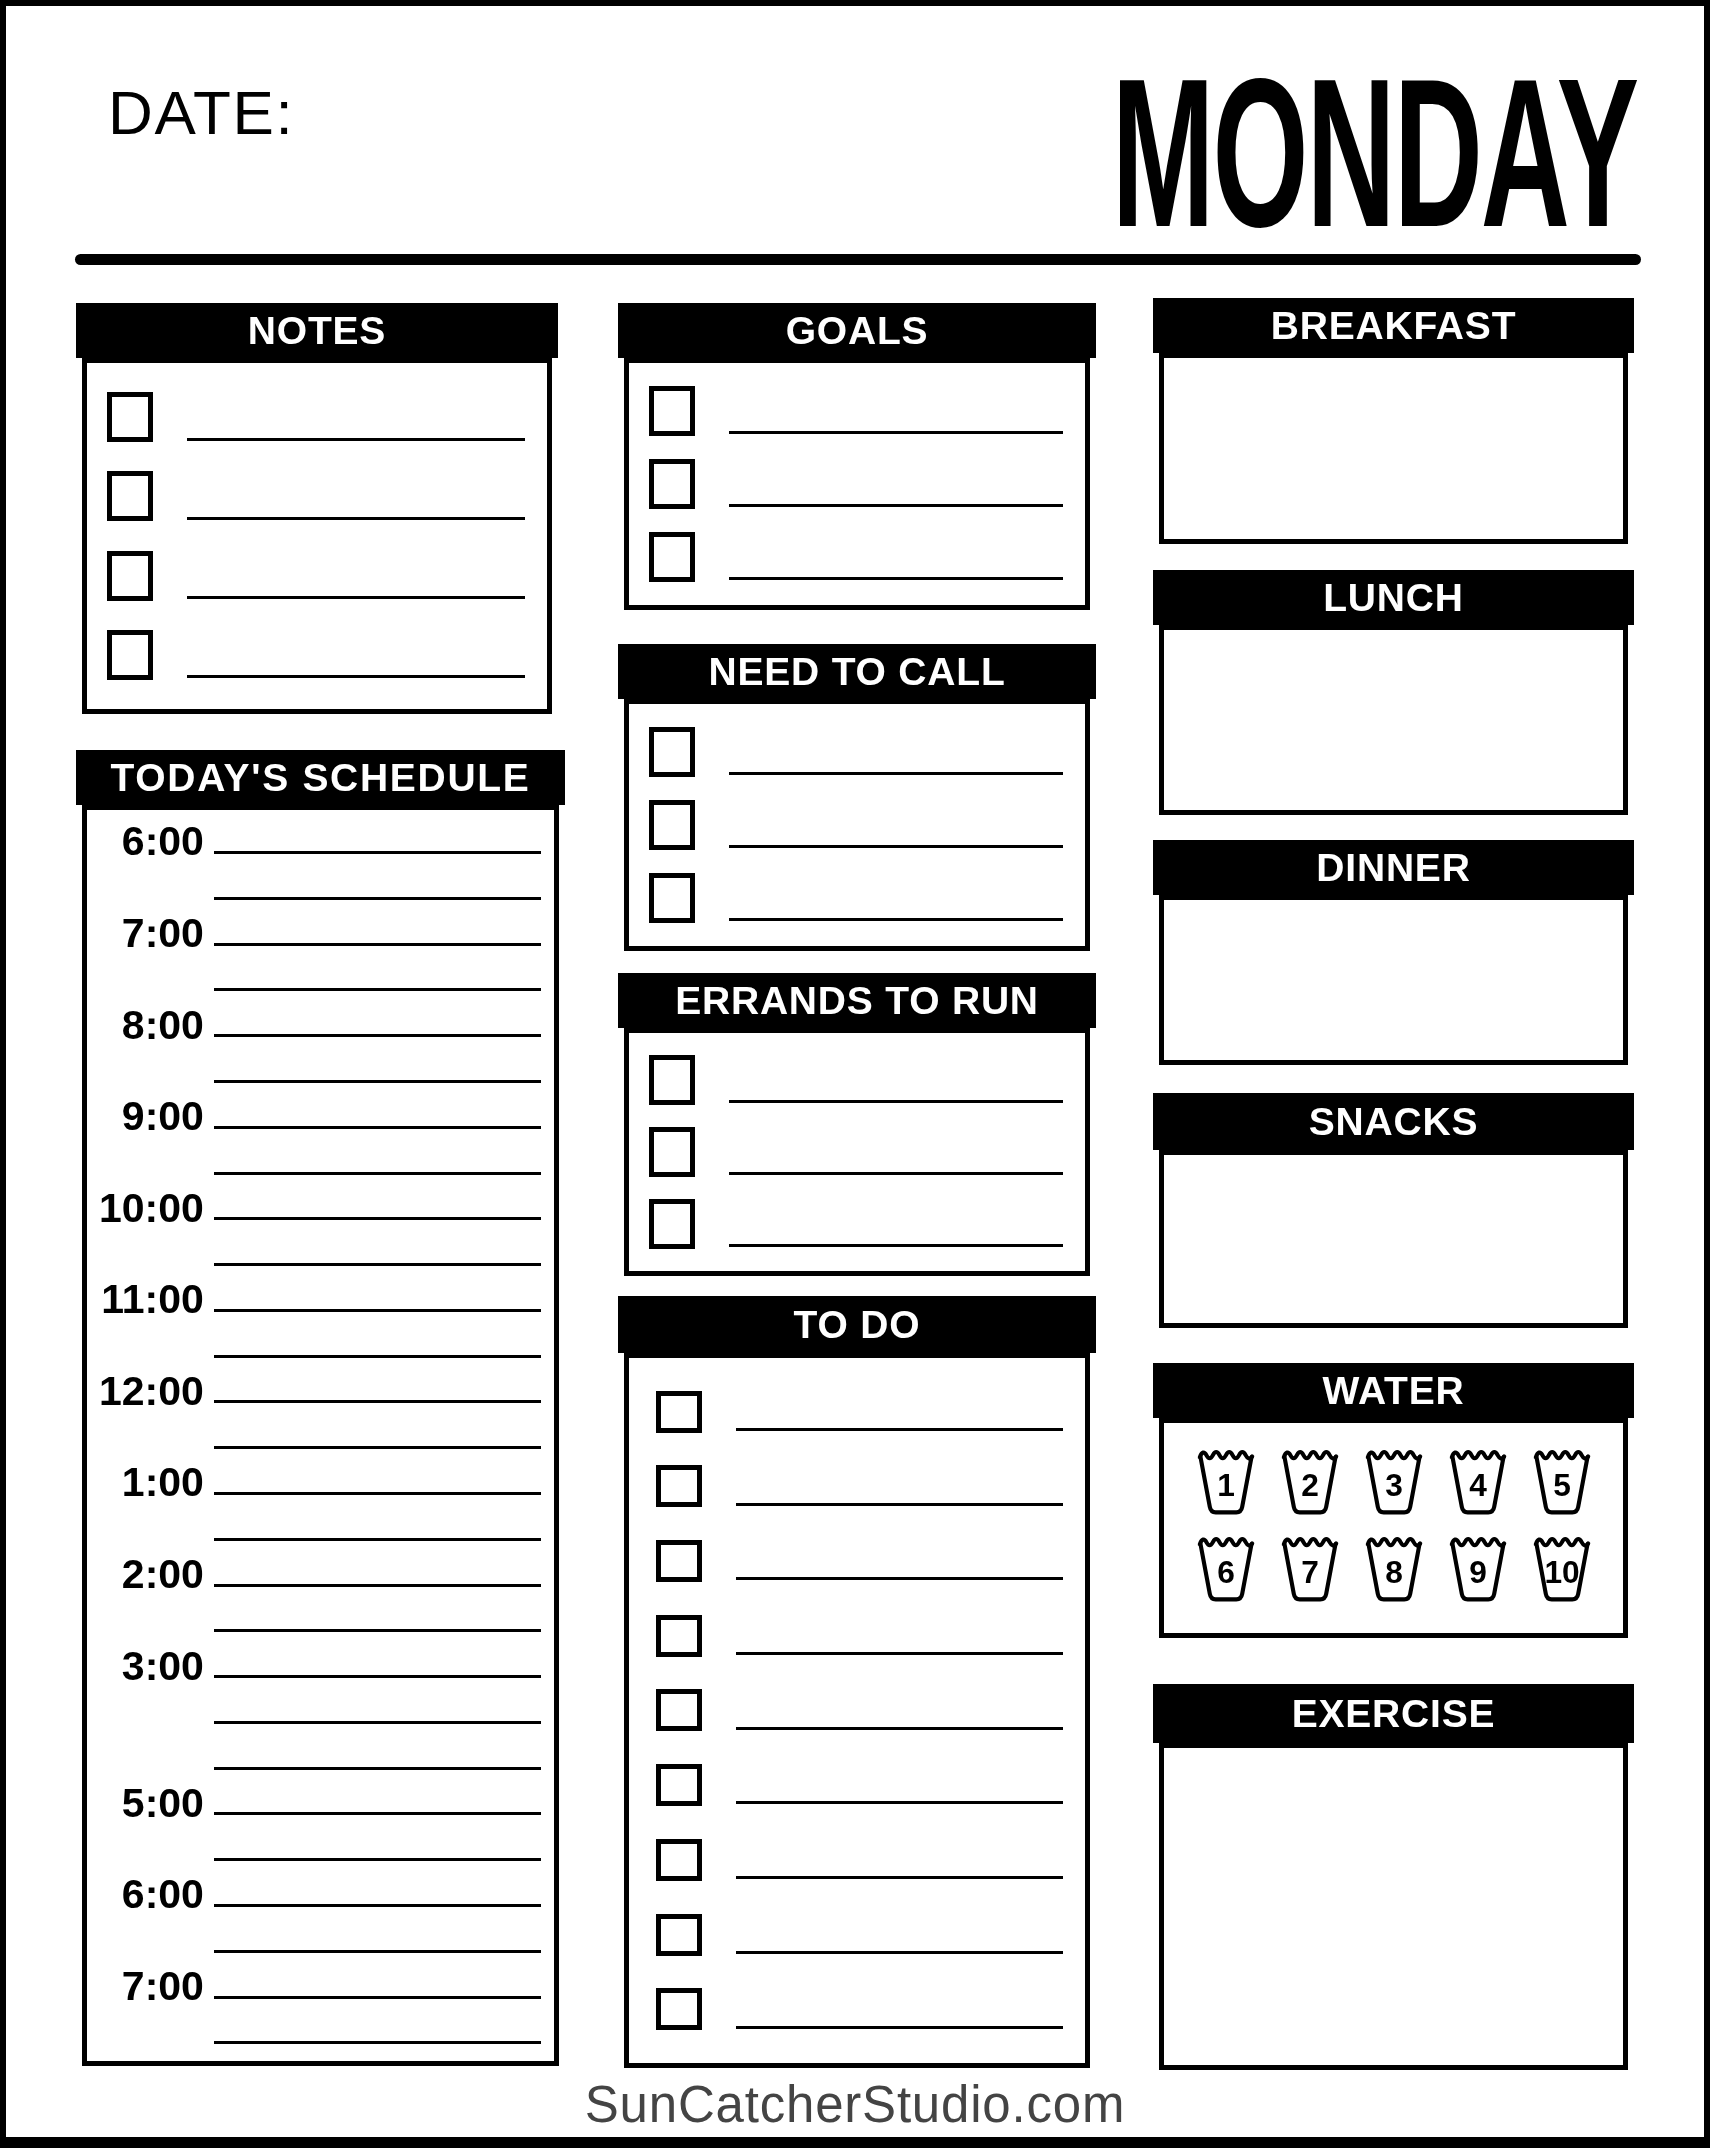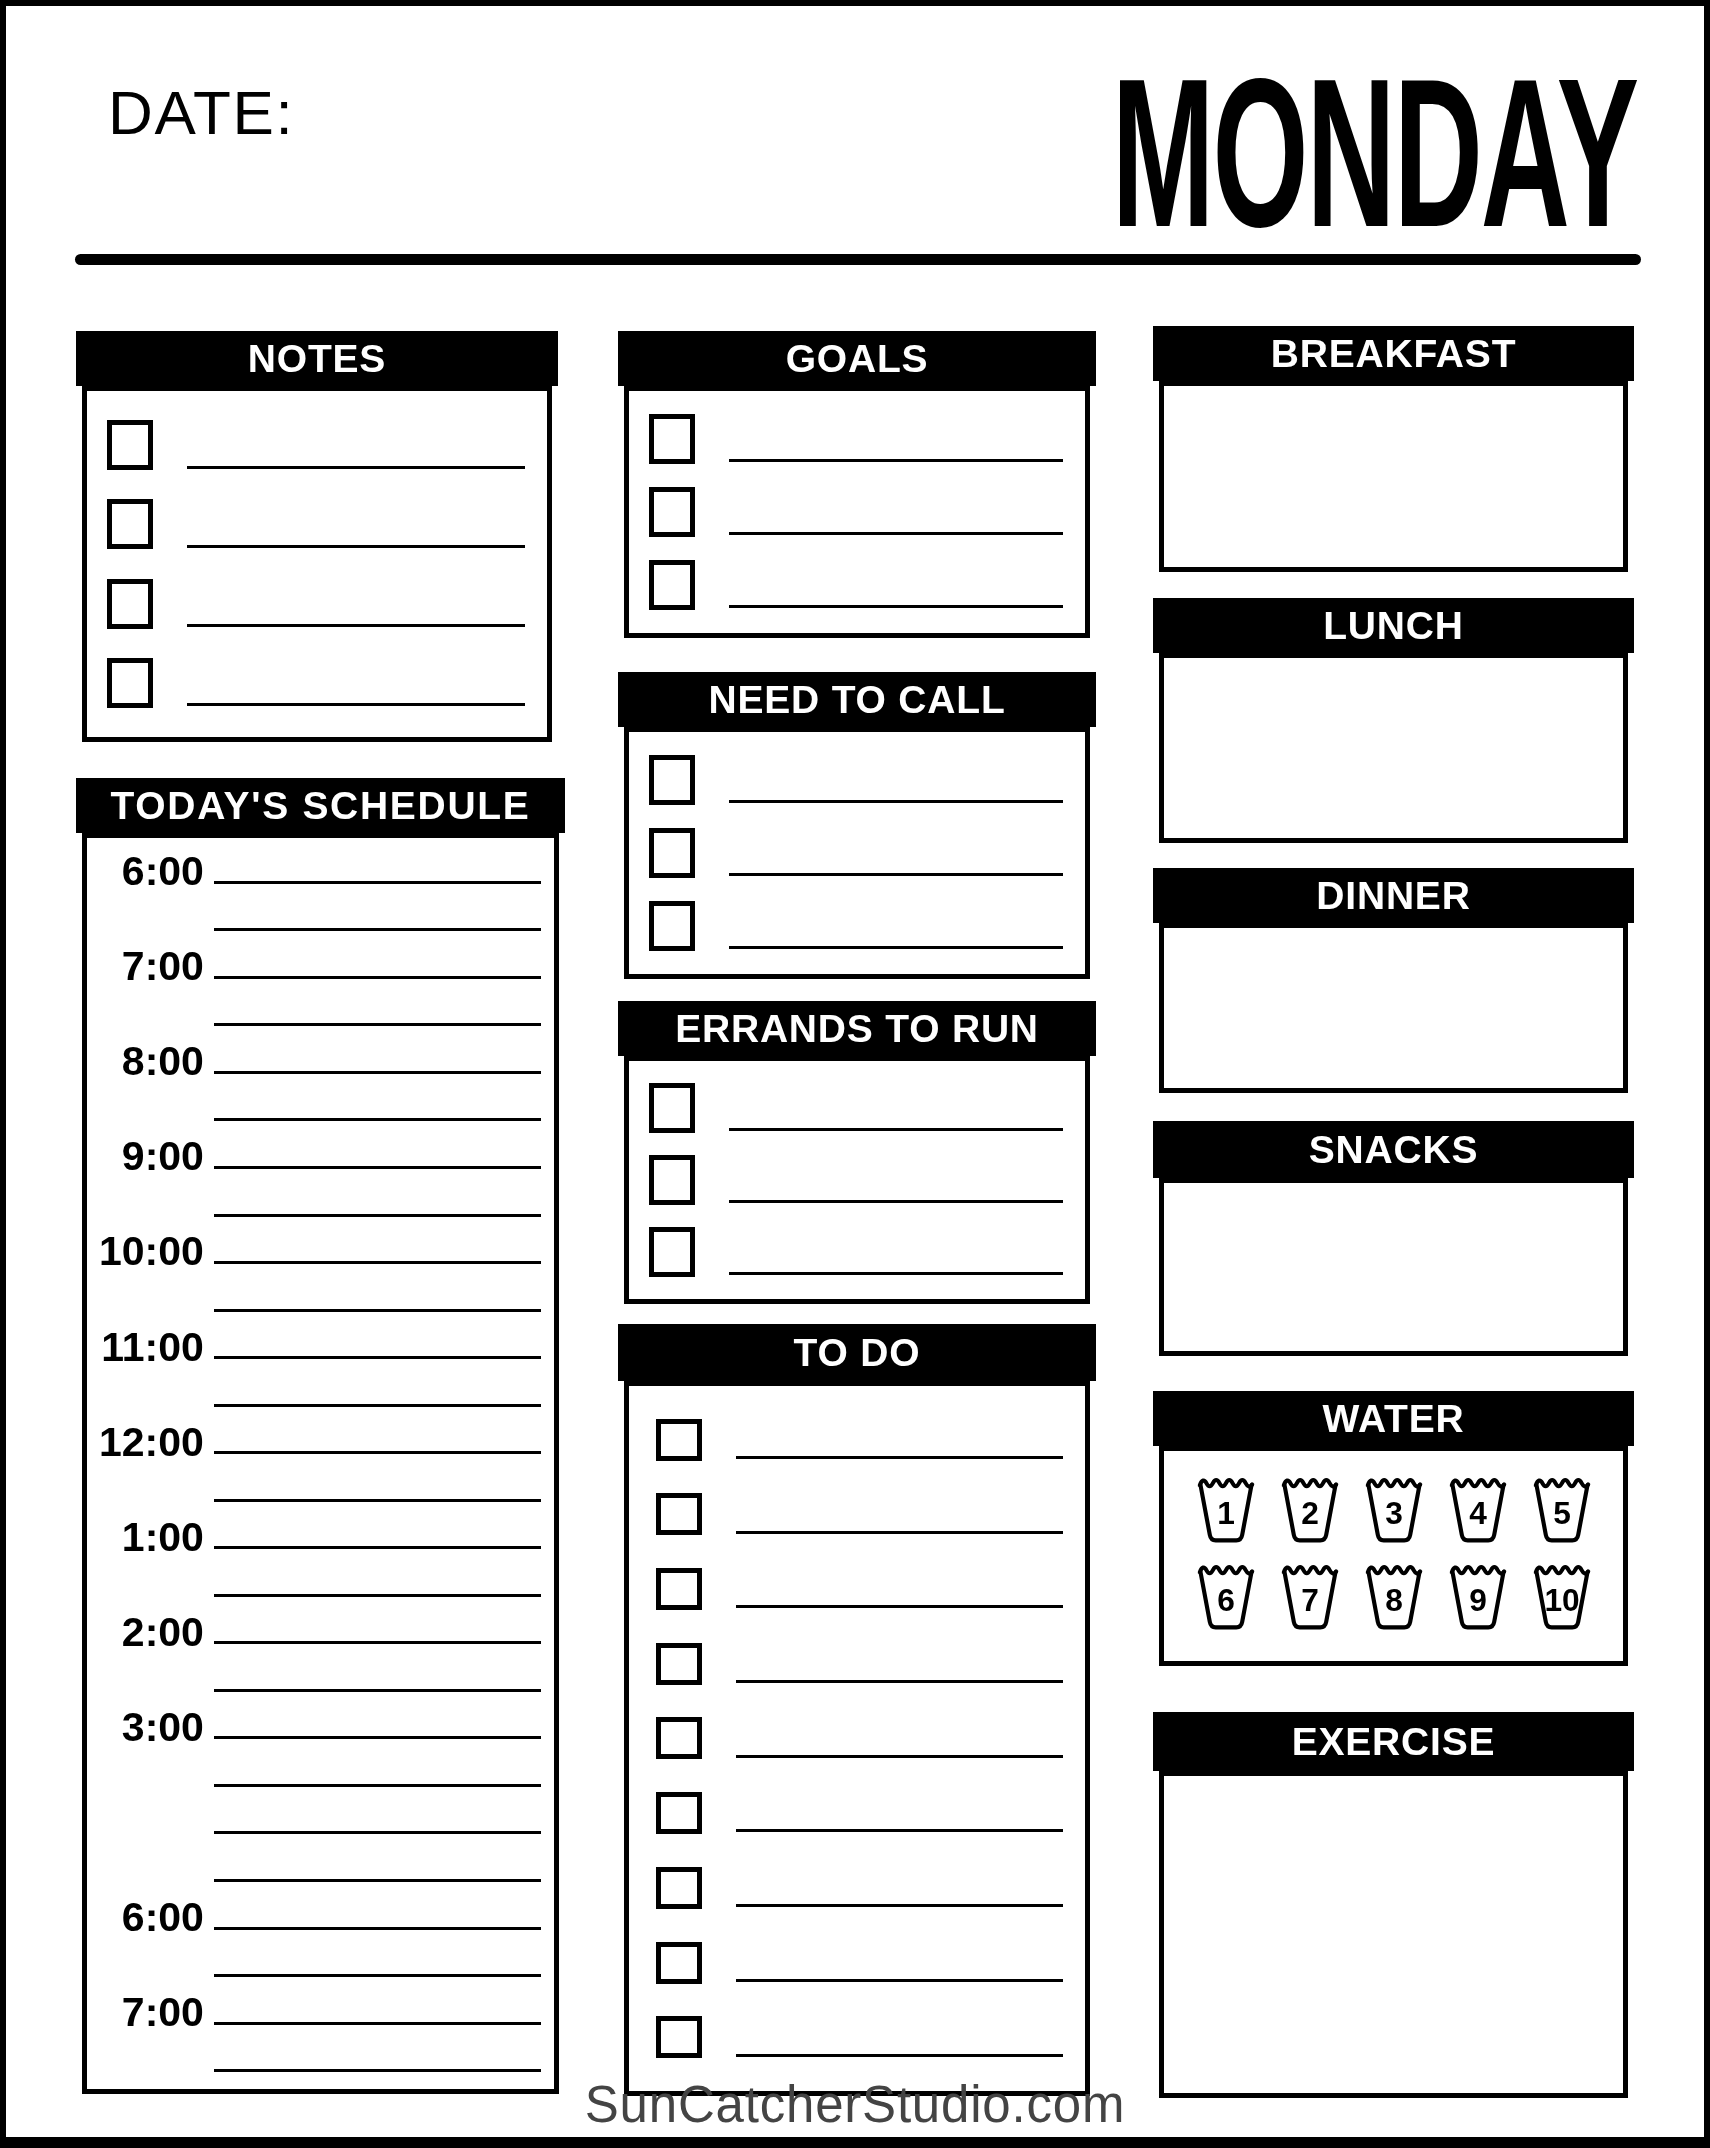--- a/index.html
+++ b/index.html
@@ -28,21 +28,21 @@
     transform: scaleX(0.585); transform-origin: 100% 0;
     white-space: nowrap;
   }
   .divider {
     position: absolute; left: 69px; top: 248px;
     width: 1566px; height: 11px;
     background: var(--ink, #000); border-radius: 5.9px;
   }
 
   
-  .panel { position: absolute; margin-top: 28px; }
+  .panel { position: absolute; }
   .hdr {
     background: var(--ink, #000); color: #fff;
     font-weight: bold; font-size: 39px; letter-spacing: 0.8px;
     display: flex; align-items: center; justify-content: center;
     width: 100%;
   }
   .bodybox {
     background: var(--paper, #fff);
     border: 5px solid var(--ink, #000);
     margin: 0 5.9px;
@@ -277,20 +277,24 @@
           <span class="stime"></span>
           <span class="sline"></span>
         </div>
 
         <div class="srow">
           <span class="stime"></span>
           <span class="sline"></span>
         </div>
 
         <div class="srow">
+          <span class="stime">5:00</span>
+          <span class="sline"></span>
+        </div>
+        <div class="srow">
           <span class="stime"></span>
           <span class="sline"></span>
         </div>
 
         <div class="srow">
           <span class="stime">6:00</span>
           <span class="sline"></span>
         </div>
         <div class="srow">
           <span class="stime"></span>

